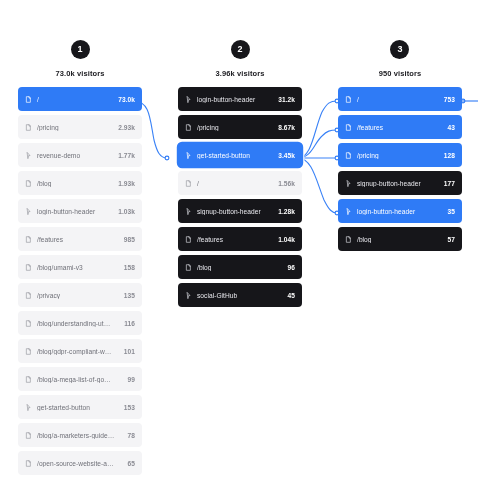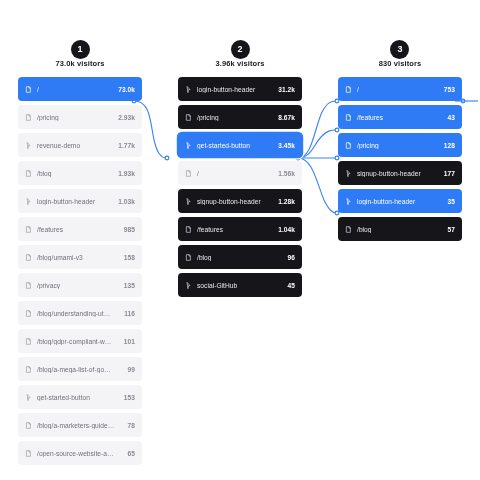--- a/index.html
+++ b/index.html
@@ -45,21 +45,21 @@
     background:#16161a;
     color:#ffffff;
     font-size:9px;
     font-weight:bold;
     display:flex;
     align-items:center;
     justify-content:center;
     line-height:1;
   }
   .visitors {
-    margin-top:0;
+    margin-top:10px;
     font-size:7.5px;
     font-weight:bold;
     color:#1a1a1f;
     letter-spacing:.1px;
   }
   .rows {
     width:100%;
     padding:0 18px;
     display:flex;
     flex-direction:column;
@@ -362,21 +362,21 @@
             </span>
             <span class="label">social-GitHub</span>
             <span class="value">45</span>
           </div>
         </div>
     </div>
 
     <div class="column">
       <div class="col-head">
         <div class="step-badge">3</div>
-        <div class="visitors">830 visitors</div>
+        <div class="visitors">950 visitors</div>
       </div>
       <div class="rows" id="rows-2">
           <div class="row blue">
             <span style="display: flex;">
               <svg class="ico" viewBox="0 0 12 12" fill="none" stroke-width="1.2" stroke-linejoin="round" stroke-linecap="round">
                 <path d="M3 1.2h4l2.2 2.2v7.4H3z"></path>
                 <path d="M7 1.2v2.4h2.2"></path>
               </svg>
             </span>
             <span class="label">/</span>

